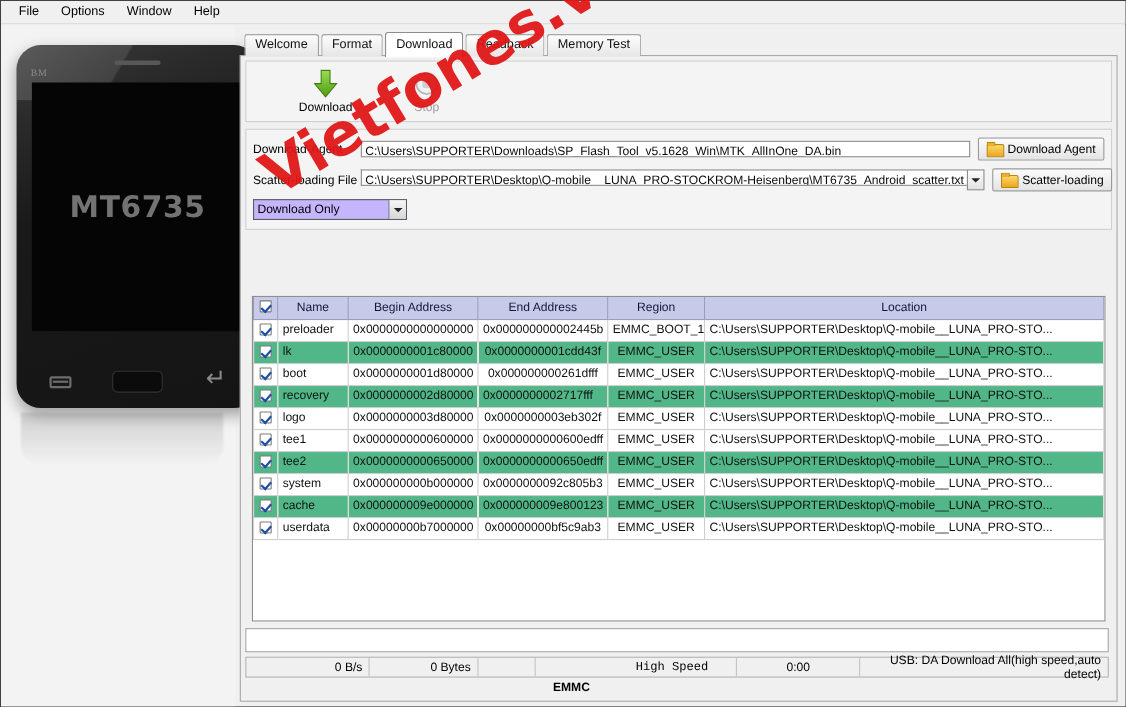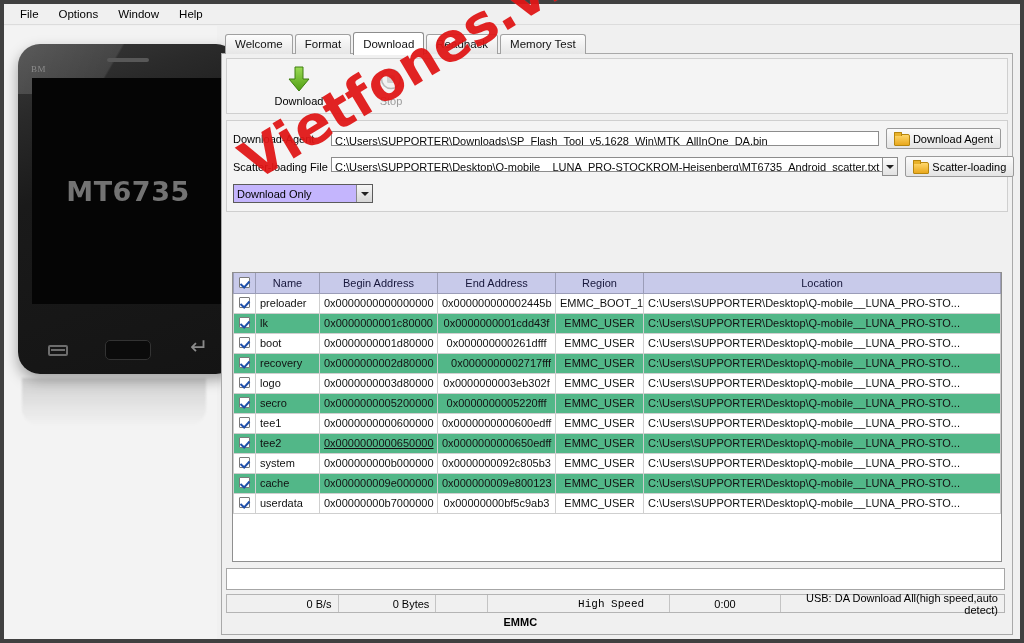--- a/index.html
+++ b/index.html
@@ -10,21 +10,21 @@
     font-size:11px;
     background:#f0f0f0;
     color:#000;
     overflow:hidden;
     position:relative;
   }
   
   #app-window {
     position:absolute; inset:0;
     background:#f0f0f0;
-    border:4px solid #404040;
+    border:1px solid #404040;
   }
   
   #menubar {
     height:21px;
     background:#f0f0f0;
     display:flex; align-items:center;
     padding-left:6px;
     border-bottom:1px solid #dcdcdc;
   }
   .menu-item {
@@ -439,52 +439,44 @@
                   <td>boot</td>
                   <td style="text-align: left;">0x0000000001d80000</td>
                   <td style="text-align: center;">0x000000000261dfff</td>
                   <td style="text-align: center;">EMMC_USER</td>
                   <td>C:\Users\SUPPORTER\Desktop\Q-mobile__LUNA_PRO-STO...</td>
                 </tr>
                 <tr class="sel">
                   <td class="c-chk" style="text-align: center;"><span class="cbox"></span></td>
                   <td>recovery</td>
                   <td style="text-align: center;">0x0000000002d80000</td>
-                  <td style="text-align: right;">0x0000000002717fff</td>
+                  <td style="text-align: left;">0x0000000002717fff</td>
                   <td style="text-align: center;">EMMC_USER</td>
                   <td>C:\Users\SUPPORTER\Desktop\Q-mobile__LUNA_PRO-STO...</td>
                 </tr>
                 <tr>
                   <td class="c-chk" style="text-align: center;"><span class="cbox"></span></td>
                   <td>logo</td>
                   <td style="text-align: center;">0x0000000003d80000</td>
                   <td style="text-align: center;">0x0000000003eb302f</td>
                   <td style="text-align: center;">EMMC_USER</td>
                   <td>C:\Users\SUPPORTER\Desktop\Q-mobile__LUNA_PRO-STO...</td>
                 </tr>
-                <tr class="sel">
-                  <td class="c-chk" style="text-align: center;"><span class="cbox"></span></td>
-                  <td>secro</td>
-                  <td style="text-align: center;">0x0000000005200000</td>
-                  <td style="text-align: center;">0x0000000005220fff</td>
-                  <td style="text-align: center;">EMMC_USER</td>
-                  <td>C:\Users\SUPPORTER\Desktop\Q-mobile__LUNA_PRO-STO...</td>
-                </tr>
                 <tr>
                   <td class="c-chk" style="text-align: center;"><span class="cbox"></span></td>
                   <td>tee1</td>
                   <td style="text-align: center;">0x0000000000600000</td>
                   <td style="text-align: center;">0x0000000000600edff</td>
                   <td style="text-align: center;">EMMC_USER</td>
                   <td>C:\Users\SUPPORTER\Desktop\Q-mobile__LUNA_PRO-STO...</td>
                 </tr>
                 <tr class="sel">
                   <td class="c-chk" style="text-align: center;"><span class="cbox"></span></td>
                   <td>tee2</td>
-                  <td style="text-align: right; text-decoration: underline;">0x0000000000650000</td>
+                  <td style="text-align: right;">0x0000000000650000</td>
                   <td style="text-align: center;">0x0000000000650edff</td>
                   <td style="text-align: center;">EMMC_USER</td>
                   <td>C:\Users\SUPPORTER\Desktop\Q-mobile__LUNA_PRO-STO...</td>
                 </tr>
                 <tr>
                   <td class="c-chk" style="text-align: center;"><span class="cbox"></span></td>
                   <td>system</td>
                   <td style="text-align: center;">0x000000000b000000</td>
                   <td style="text-align: center;">0x0000000092c805b3</td>
                   <td style="text-align: center;">EMMC_USER</td>

